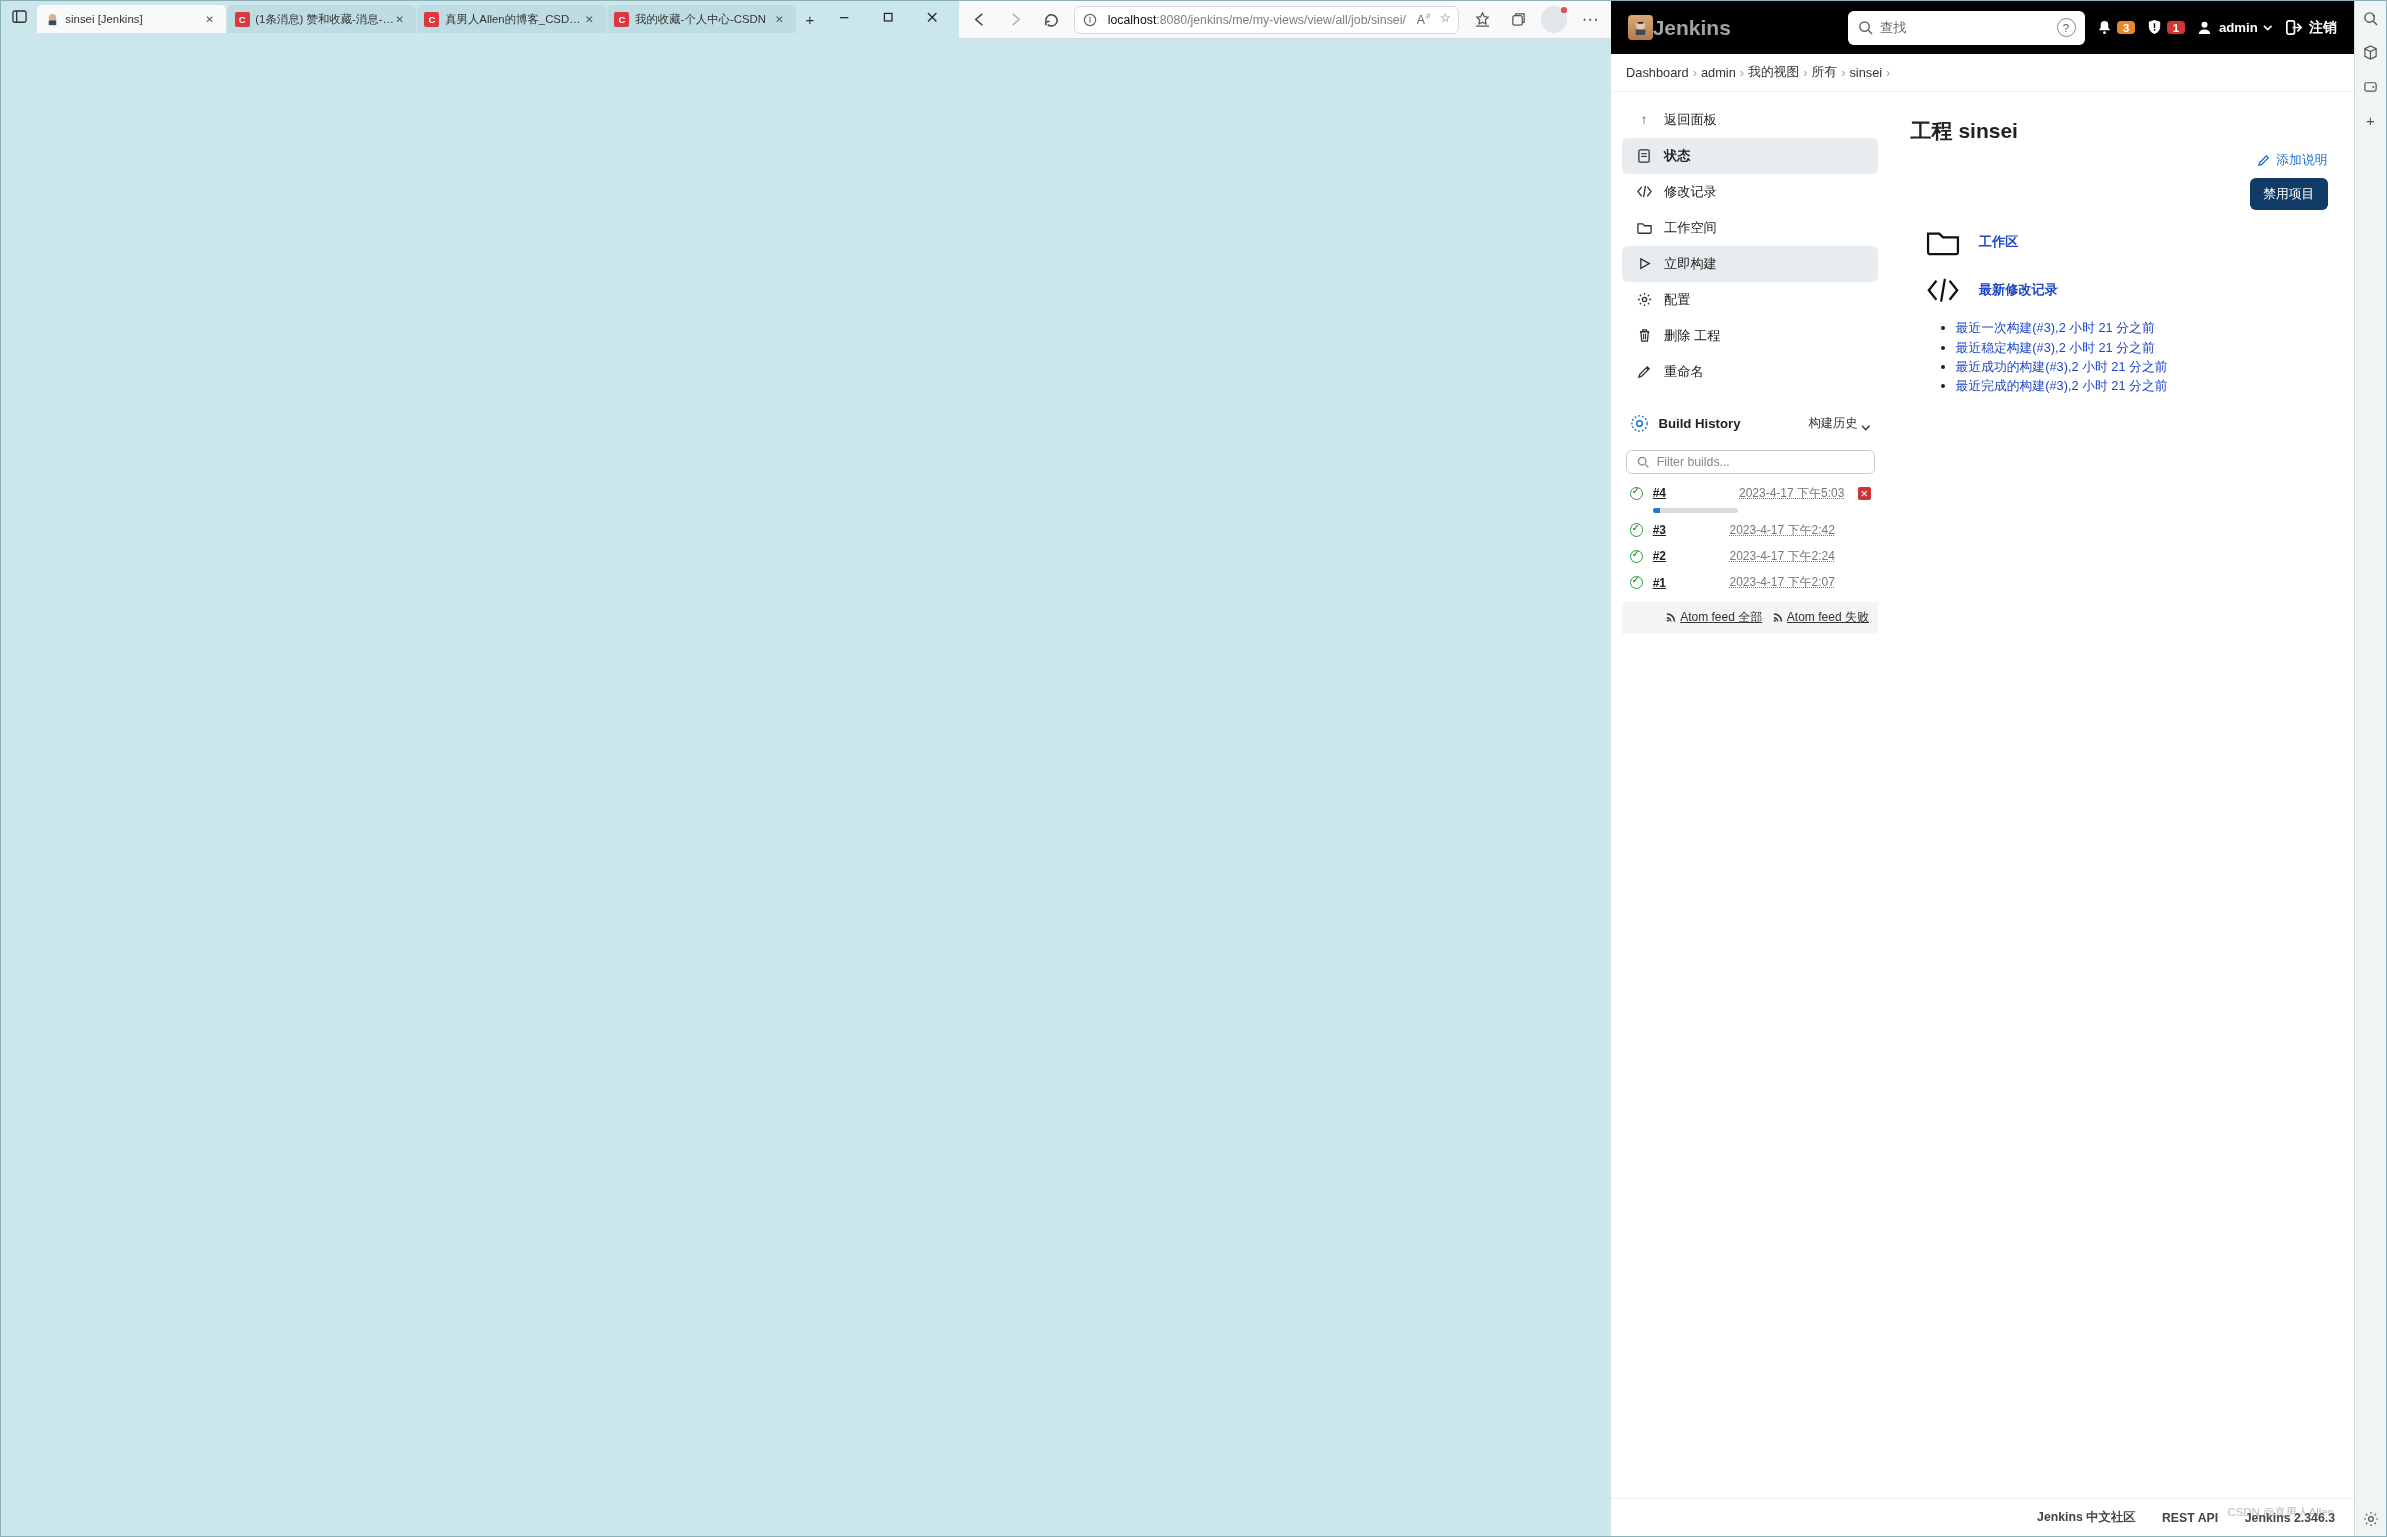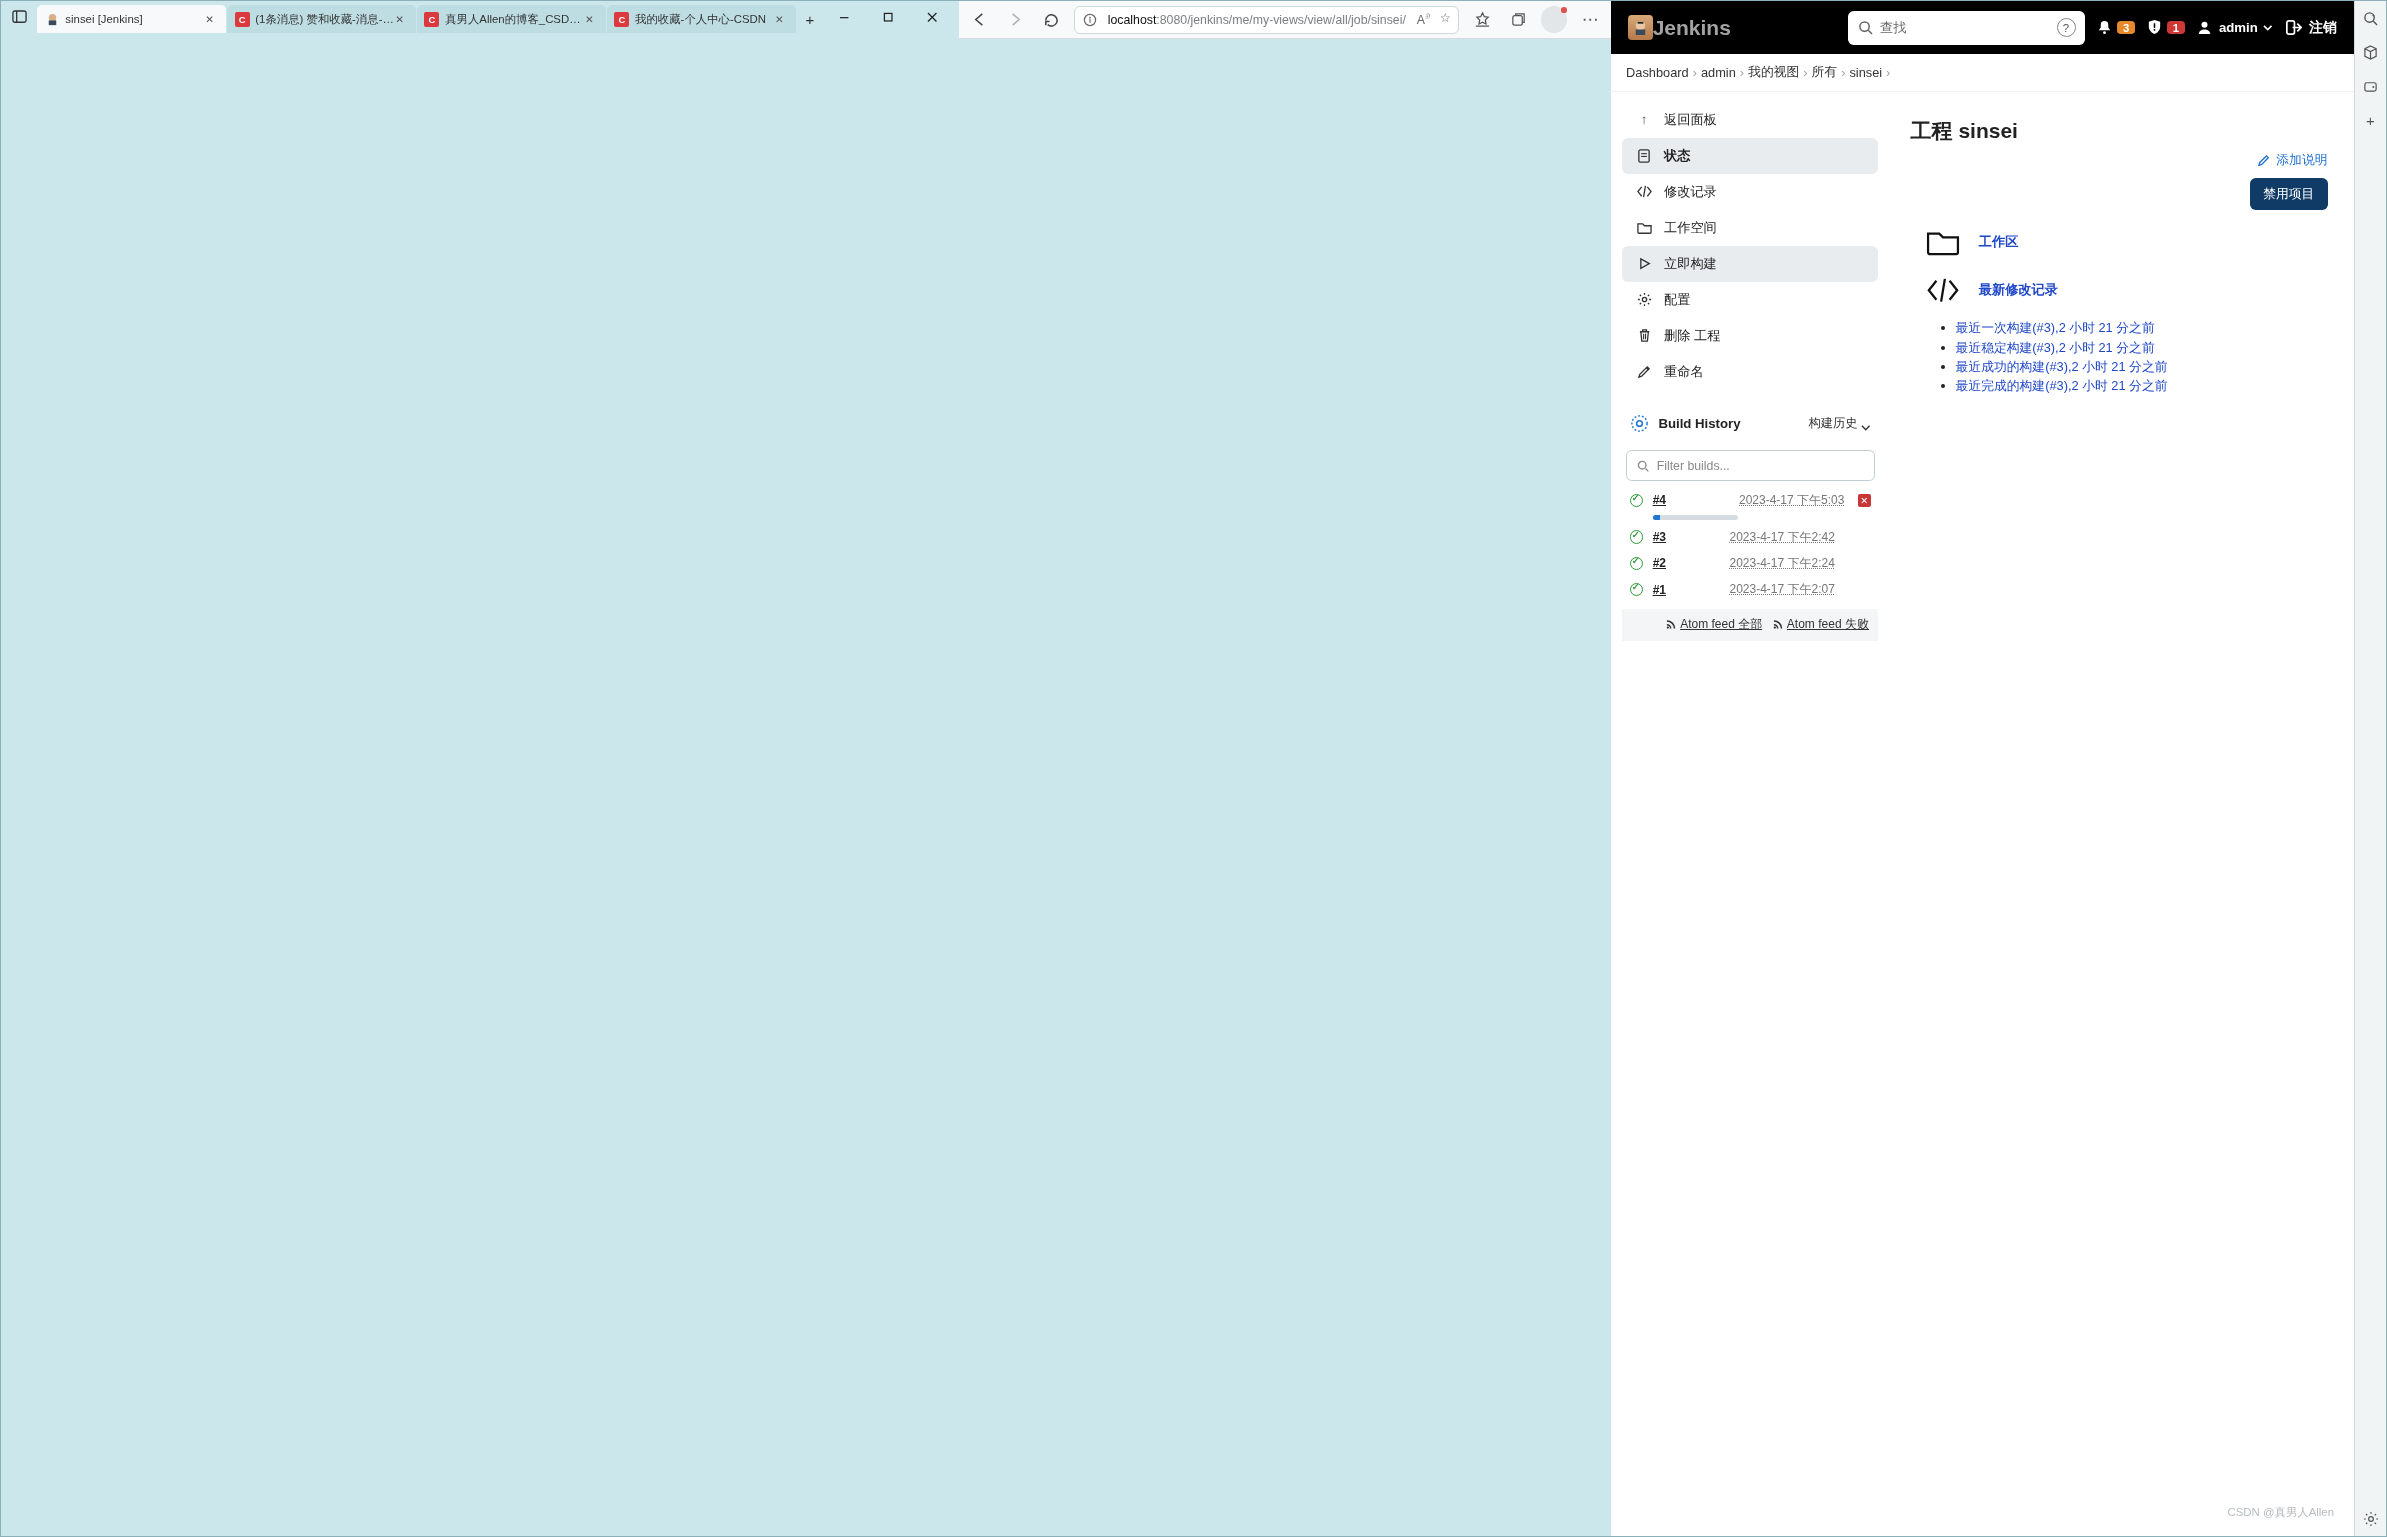--- a/index.html
+++ b/index.html
@@ -49,21 +49,21 @@
 .breadcrumbs .crumb { cursor:pointer; }
 .breadcrumbs .sep { color:#9aa4aa; }
 
 .body { flex:1; display:flex; min-height:0; }
 .leftcol { width:273px; padding:9.5px 0 0 5.7px; display:flex; flex-direction:column; }
 .nav-item { height:36px; display:flex; align-items:center; gap:11.4px; padding:0 13.2px; font-size:13.2px; color:#222; border-radius:5.7px; margin:0 5.7px; }
 .nav-item.active { background:#e9ecee; font-weight:600; }
 .nav-item .nicon { width:17px; display:flex; justify-content:center; color:#444; }
 .bh-head { height:42px; margin-top:13.2px; display:flex; align-items:center; gap:9.5px; padding:0 13.2px; font-size:13.2px; font-weight:700; color:#222; }
 .bh-head .right { margin-left:auto; font-weight:400; font-size:12.3px; display:flex; align-items:flex-end; gap:3.8px; color:#333; }
-.bh-filter { margin:5.7px 9.5px; height:31px; border:0.9px solid #c5ccd1; border-radius:5.7px; display:flex; align-items:center; padding:0 9.5px; gap:7.6px; font-size:12.3px; color:#888; }
+.bh-filter { margin:5.7px 9.5px; height:24px; border:0.9px solid #c5ccd1; border-radius:5.7px; display:flex; align-items:center; padding:0 9.5px; gap:7.6px; font-size:12.3px; color:#888; }
 .bh-row { display:flex; align-items:center; padding:4.7px 13.2px; font-size:12px; gap:9.5px; color:#444; }
 .bh-row .status { width:13.2px; height:13.2px; border:1.9px solid #2e9937; border-radius:50%; position:relative; flex-shrink:0; }
 .bh-row .status::after { content:"✓"; position:absolute; left:0.9px; top:-2.8px; font-size:9.5px; font-weight:700; color:#2e9937; }
 .bh-row .bnum { text-decoration:underline; font-weight:600; color:#222; }
 .bh-row .btime { margin-left:auto; margin-right:36px; color:#777; text-decoration:underline dotted; }
 .bh-row.current .btime { margin-right:3.8px; }
 .bh-row .xbtn { width:13.2px;height:13.2px;background:#c93636;color:#fff;font-size:9.5px;display:flex;align-items:center;justify-content:center;border-radius:1.9px; }
 .bh-progress { margin:1.9px 13.2px 3.8px 36px; height:4.7px; background:#d5dde2; border-radius:2.8px; overflow:hidden; width:85px; }
 .bh-progress .bar { height:100%; width:8%; background:#1f77d0; }
 .bh-feeds { background:#f3f5f6; margin:5.7px 5.7px 0 5.7px; padding:7.6px 9.5px; display:flex; justify-content:flex-end; gap:9.5px; font-size:12px; }
@@ -423,20 +423,25 @@
             <ul>
               <li><a>最近一次构建(#3),2 小时 21 分之前</a></li>
               <li><a>最近稳定构建(#3),2 小时 21 分之前</a></li>
               <li><a>最近成功的构建(#3),2 小时 21 分之前</a></li>
               <li><a>最近完成的构建(#3),2 小时 21 分之前</a></li>
             </ul>
           </div>
         </div>
       </div>
 
+      <div class="footer">
+        <a>Jenkins 中文社区</a>
+        <a>REST API</a>
+        <a>Jenkins 2.346.3</a>
+      </div>
     </div>
 
     <div class="sidepanel">
       <span class="spicon">
           <svg width="15" height="15" viewBox="0 0 16 16">
             <circle cx="7" cy="7" r="5" fill="none" stroke="#555" stroke-width="1.5"></circle>
             <line x1="11" y1="11" x2="15" y2="15" stroke="#555" stroke-width="1.5"></line>
             <text x="9" y="6" font-size="6" fill="#555">+</text>
           </svg>
         </span>

